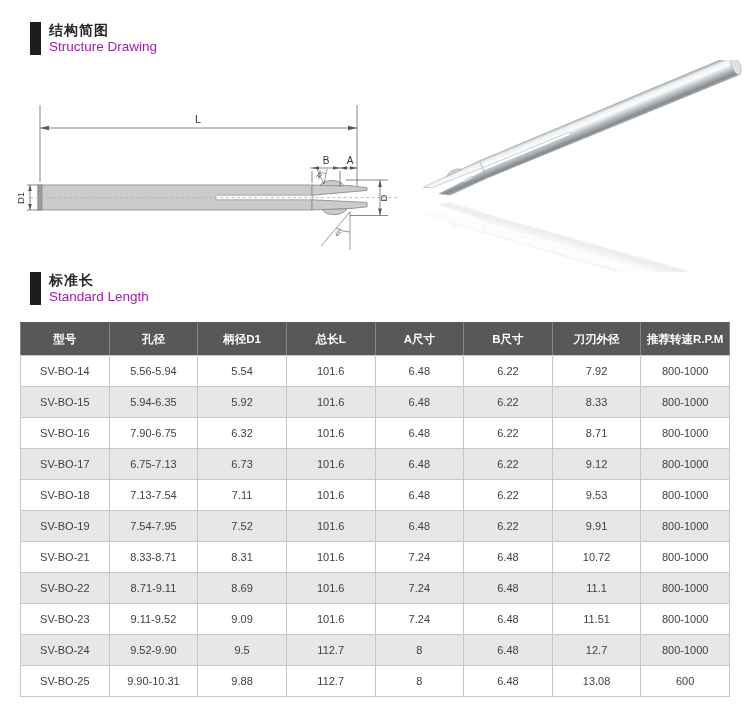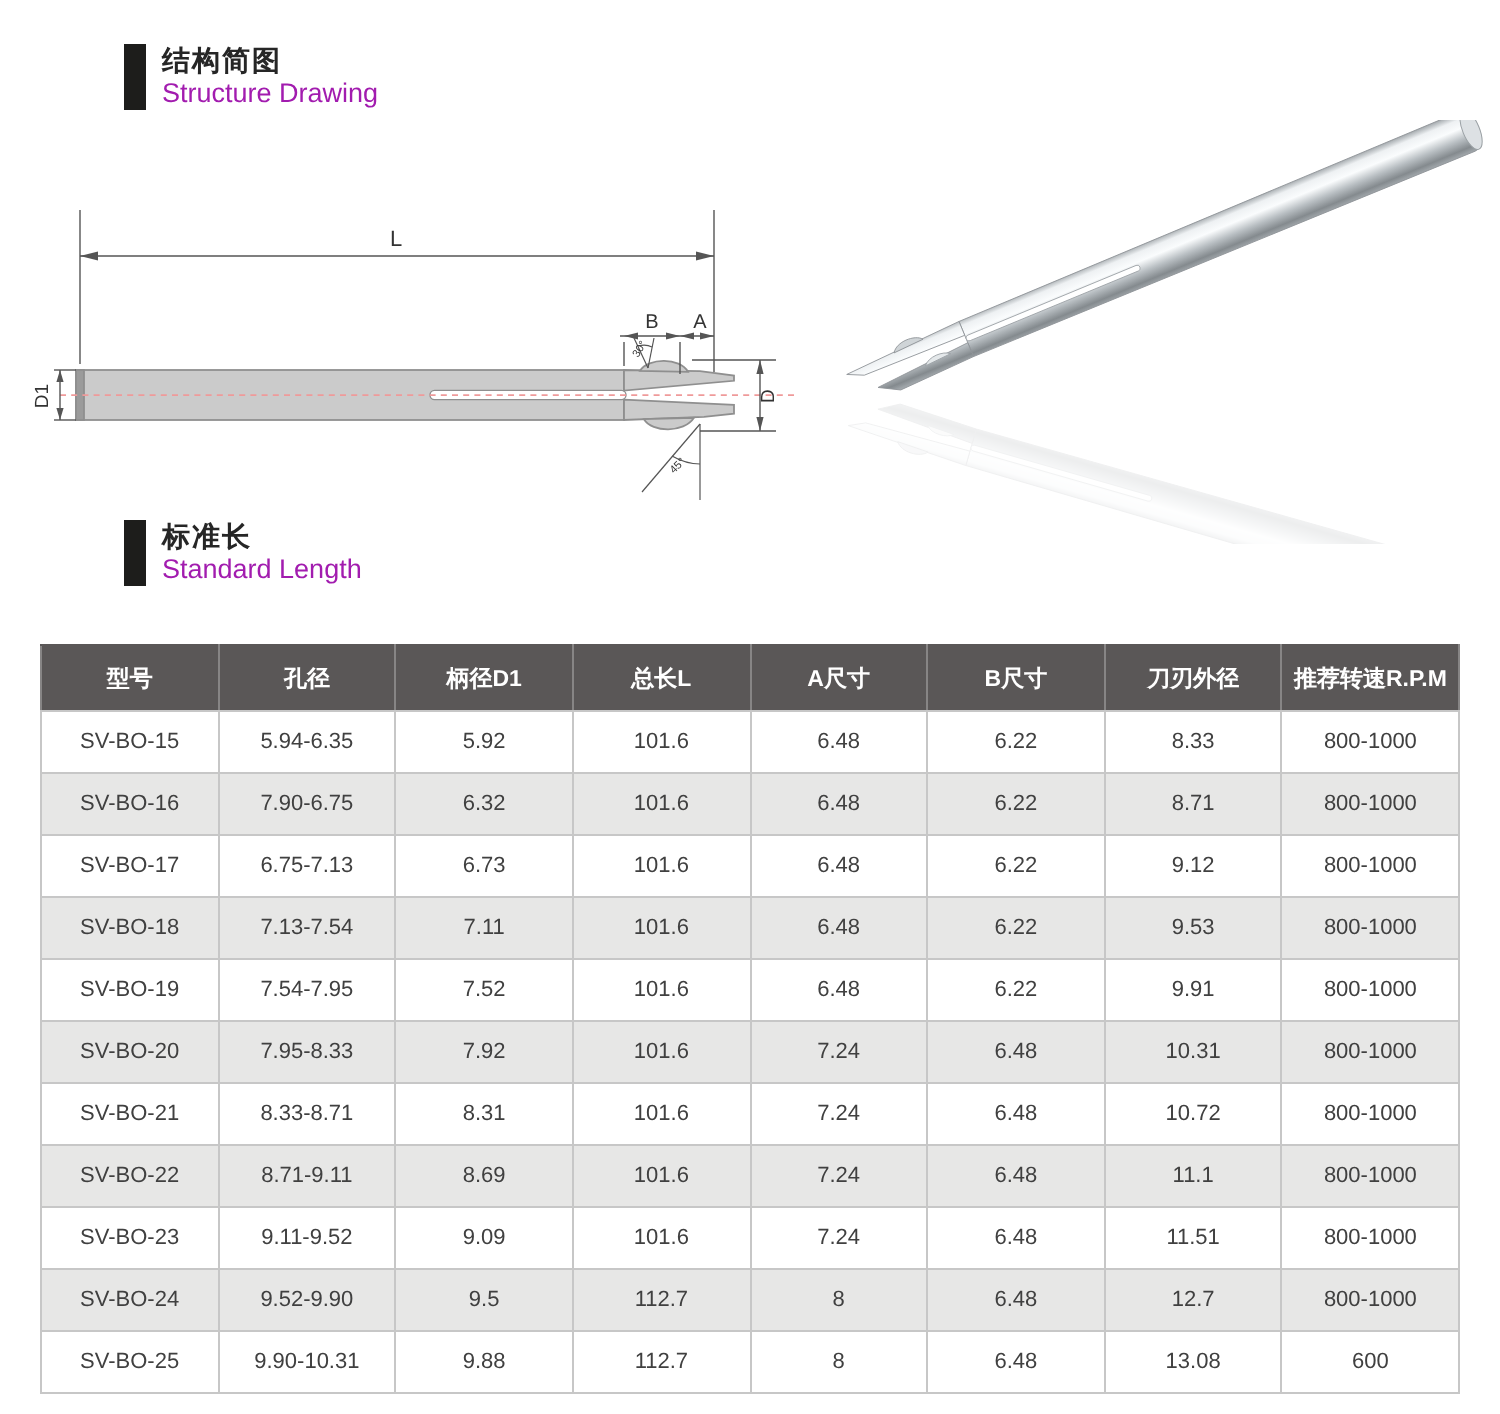--- a/index.html
+++ b/index.html
@@ -1,27 +1,27 @@
 <!DOCTYPE html>
 <html><head>
 <meta charset="utf-8">
 <style>
   html,body{margin:0;padding:0;background:#ffffff;}
   .page{
     position:relative;width:750px;height:707px;background:#ffffff;overflow:hidden;
     font-family:"Liberation Sans","DejaVu Sans",sans-serif;color:#262626;
   }
   
-  .section-header{position:absolute;left:30px;display:flex;align-items:stretch;margin-left:32px;}
+  .section-header{position:absolute;left:30px;display:flex;align-items:stretch;}
   .section-header .bullet{width:11px;background:#1d1d1b;margin-right:8px;}
   .section-header .titles{display:flex;flex-direction:column;justify-content:center;}
   .section-header .zh{font-size:14px;font-weight:bold;line-height:17px;letter-spacing:1px;}
   .section-header .en{font-size:13.5px;line-height:16px;color:#a21caf;}
   #sec1{top:22px;height:33px;}
-  #sec2{top:260px;height:33px;}
+  #sec2{top:272px;height:33px;}
   
   .drawing-svg{position:absolute;left:0;top:60px;}
   
   table.spec{
     position:absolute;left:20px;top:322px;width:710px;
     border-collapse:collapse;table-layout:fixed;
     font-size:11px;color:#404040;
   }
   table.spec th{
     background:#5a5757;color:#ffffff;font-weight:bold;font-size:11.5px;
@@ -159,20 +159,30 @@
           <th>柄径D1</th>
           <th>总长L</th>
           <th>A尺寸</th>
           <th>B尺寸</th>
           <th>刀刃外径</th>
           <th>推荐转速R.P.M</th>
         </tr>
     </thead>
     <tbody id="body-rows">
         <tr>
+          <td>SV-BO-14</td>
+          <td>5.56-5.94</td>
+          <td>5.54</td>
+          <td>101.6</td>
+          <td>6.48</td>
+          <td>6.22</td>
+          <td>7.92</td>
+          <td>800-1000</td>
+        </tr>
+        <tr>
           <td>SV-BO-15</td>
           <td>5.94-6.35</td>
           <td>5.92</td>
           <td>101.6</td>
           <td>6.48</td>
           <td>6.22</td>
           <td>8.33</td>
           <td>800-1000</td>
         </tr>
         <tr>
@@ -206,30 +216,20 @@
           <td>800-1000</td>
         </tr>
         <tr>
           <td>SV-BO-19</td>
           <td>7.54-7.95</td>
           <td>7.52</td>
           <td>101.6</td>
           <td>6.48</td>
           <td>6.22</td>
           <td>9.91</td>
-          <td>800-1000</td>
-        </tr>
-        <tr>
-          <td>SV-BO-20</td>
-          <td>7.95-8.33</td>
-          <td>7.92</td>
-          <td>101.6</td>
-          <td>7.24</td>
-          <td>6.48</td>
-          <td>10.31</td>
           <td>800-1000</td>
         </tr>
         <tr>
           <td>SV-BO-21</td>
           <td>8.33-8.71</td>
           <td>8.31</td>
           <td>101.6</td>
           <td>7.24</td>
           <td>6.48</td>
           <td>10.72</td>

